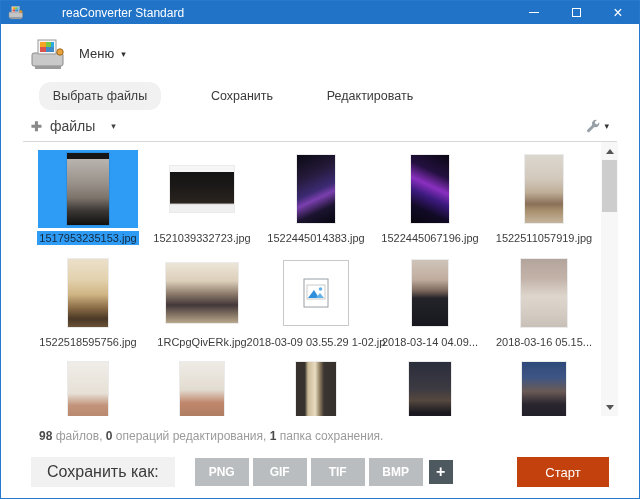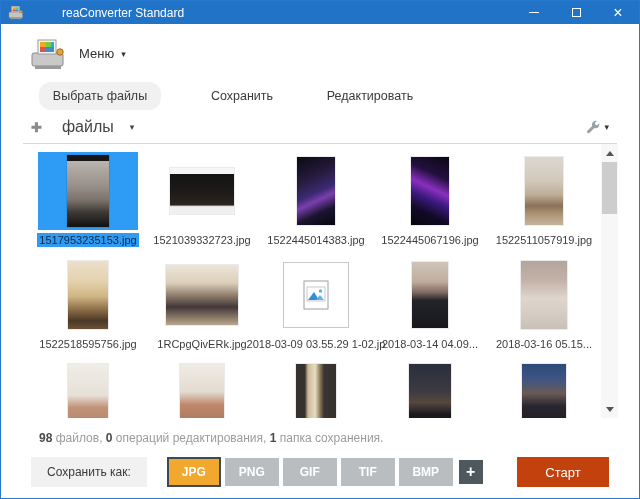--- a/index.html
+++ b/index.html
@@ -27,21 +27,21 @@
   .tab { height:28px; display:flex; align-items:center; justify-content:center; font-size:12.5px; color:#3a3a3a; cursor:pointer; }
   .tab-1 { width:122px;border-radius:12px; }
   .tab-2 { width:118px; margin-left:24px; }
   .tab-3 { width:90px; margin-left:36px; }
   .tab.active { background:#f1f1f1; }
 
   
   .toolbar { display:flex; align-items:center; margin:8px 22px 0 22px; padding:0 0 7px 8px; border-bottom:1px solid #d8d8d8; }
   .add-files { display:flex; align-items:center; cursor:pointer; }
   .plus-glyph { font-size:13px; color:#8a8a8a; font-weight:bold; }
-  .add-files-label { font-size:16px; color:#444; margin-left:20px; }
+  .add-files-label { font-size:14px; color:#444; margin-left:8px; }
   .add-files .caret { margin-left:16px; color:#444; }
   .tb-spacer { flex:1; }
   .wrench-btn { display:flex; align-items:center; cursor:pointer; margin-right:8px; }
   .wrench-btn .caret { margin-left:4px; }
 
   
   .list { position:relative; height:274px; overflow:hidden; }
   .grid { position:absolute; left:30px; top:8px; width:570px; }
   .grid-row { display:flex; margin-bottom:9px; }
   .cell { width:114px; display:flex; flex-direction:column; align-items:center; }
@@ -74,21 +74,21 @@
   .tri-up { width:0; height:0; border-left:4px solid transparent; border-right:4px solid transparent; border-bottom:5px solid #555; }
   .tri-down { width:0; height:0; border-left:4px solid transparent; border-right:4px solid transparent; border-top:5px solid #555; }
   .sb-thumb { position:absolute; left:1px; top:18px; width:15px; height:52px; background:#cdcdcd; }
 
   
   .status { padding:13px 10px 0 38px; font-size:12px; color:#9b9b9b; }
   .status b { color:#4a4a4a; font-weight:bold; }
 
   
   .footer { position:absolute; left:0; right:0; bottom:11px; display:flex; align-items:center; padding:0 30px; }
-  .save-as { background:#f1f1f1; color:#3a3a3a; font-size:12px; height:30px; padding:0 16px; display:flex; align-items:center; cursor:pointer; }
+  .save-as { background:#f1f1f1; color:#3a3a3a; font-size:16px; height:30px; padding:0 16px; display:flex; align-items:center; cursor:pointer; }
   .formats { display:flex; align-items:center; margin-left:20px; }
   .fmt { width:54px; height:28px; margin-right:4px; background:#b9bdbf; color:#fff; font-weight:bold; font-size:12px; display:flex; align-items:center; justify-content:center; cursor:pointer; }
   .fmt.selected { background:#f2a72e; border:2px solid #3c4a54; height:30px; }
   .add-fmt { width:24px; height:24px; background:#4e585f; color:#fff; font-weight:bold; font-size:16px; line-height:1; display:flex; align-items:center; justify-content:center; cursor:pointer; margin-left:2px; }
   .start-btn { margin-left:auto; background:#c2410c; color:#fff; font-size:13px; width:92px; height:30px; display:flex; align-items:center; justify-content:center; cursor:pointer; }
 </style>
 </head>
 <body>
 
 <div class="window">
@@ -276,21 +276,20 @@
     </div>
   </div>
 
   <div class="status">
     <b>98</b><span> файлов, </span><b>0</b><span> операций редактирования, </span><b>1</b><span> папка сохранения.</span>
   </div>
 
   <div class="footer">
     <div class="save-as">Сохранить как:</div>
     <div class="formats">
-      <div class="fmt selected">JPG</div>
       <div class="fmt">PNG</div>
       <div class="fmt">GIF</div>
       <div class="fmt">TIF</div>
       <div class="fmt">BMP</div>
       <div class="add-fmt">
           <span>+</span>
         </div>
     </div>
     <div class="start-btn">Старт</div>
   </div>

